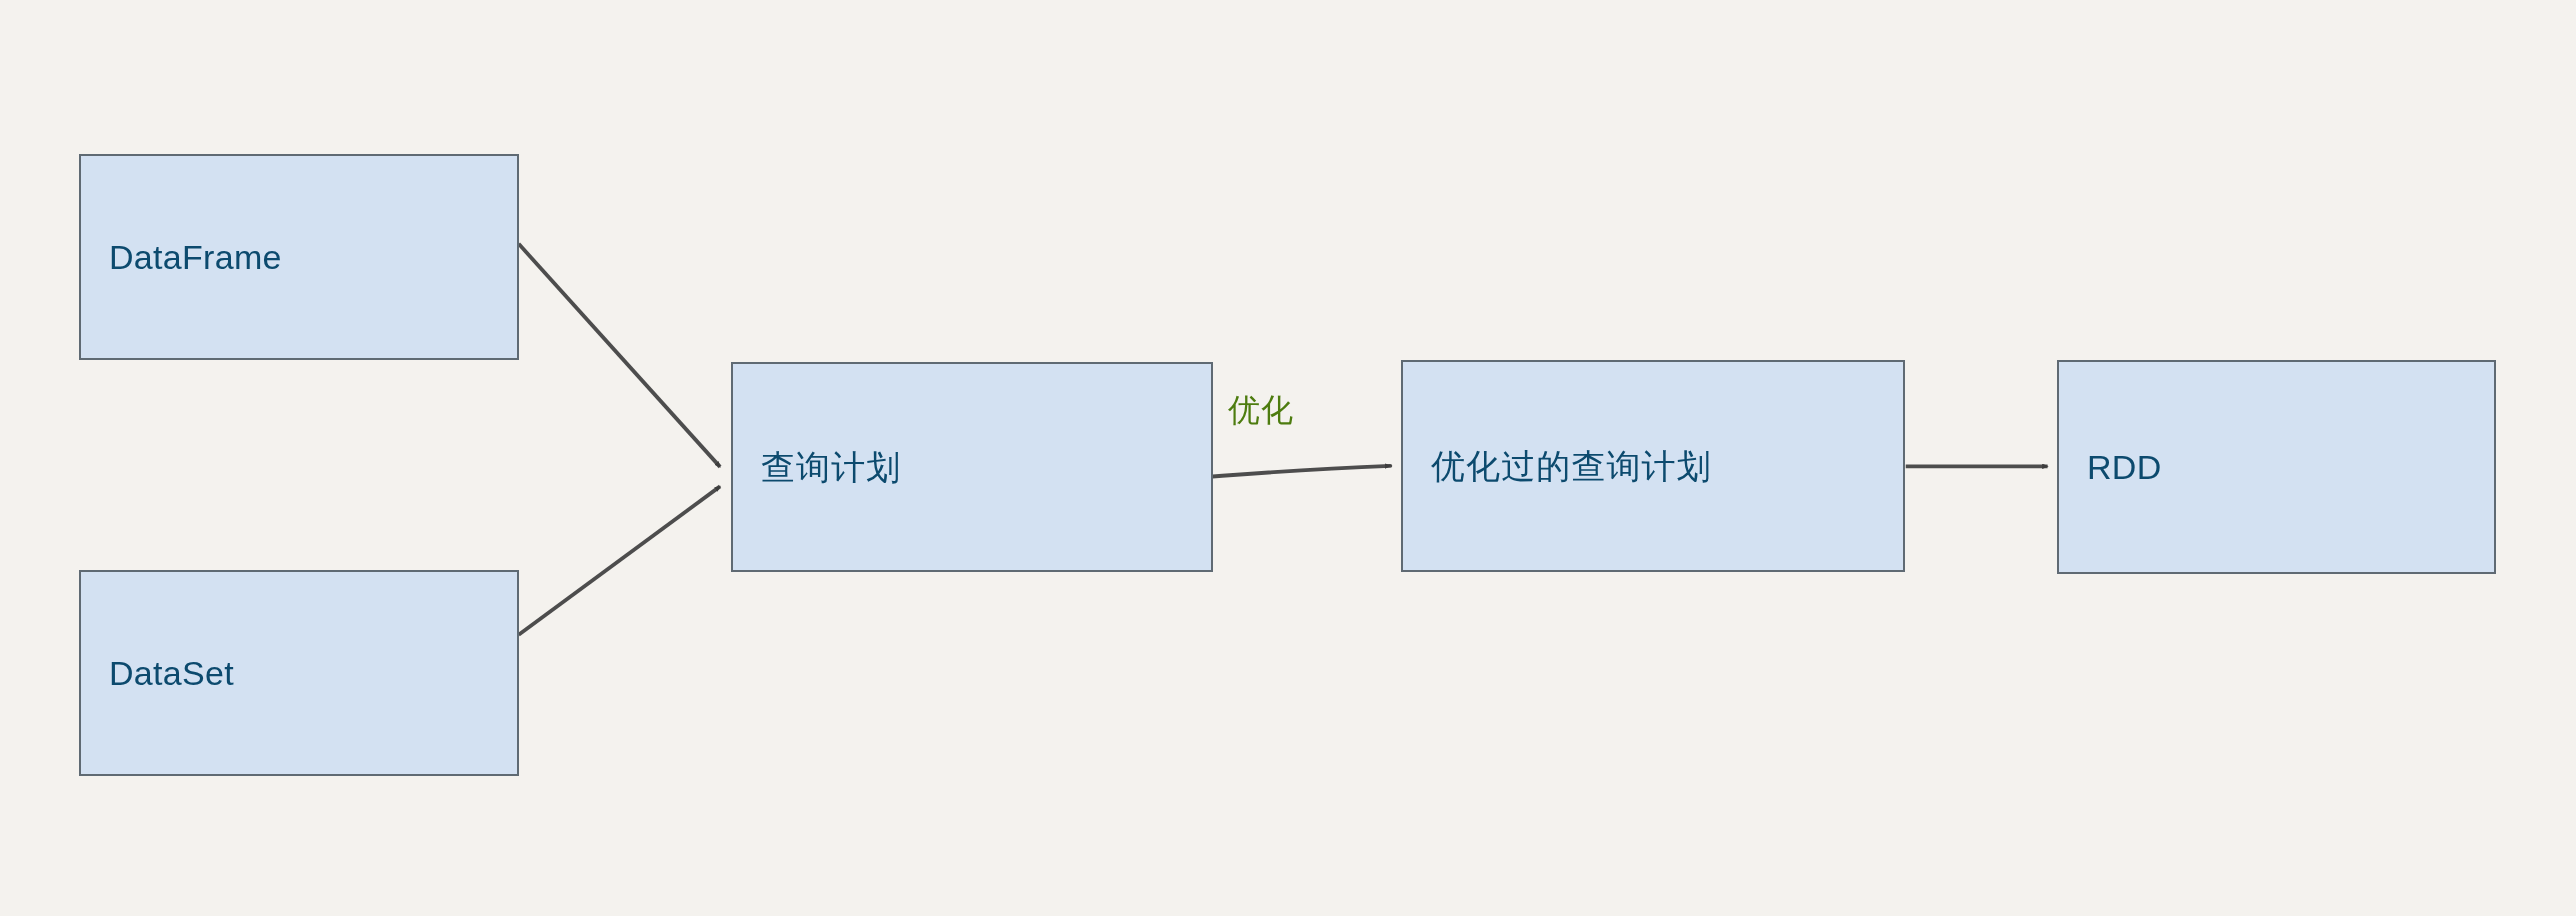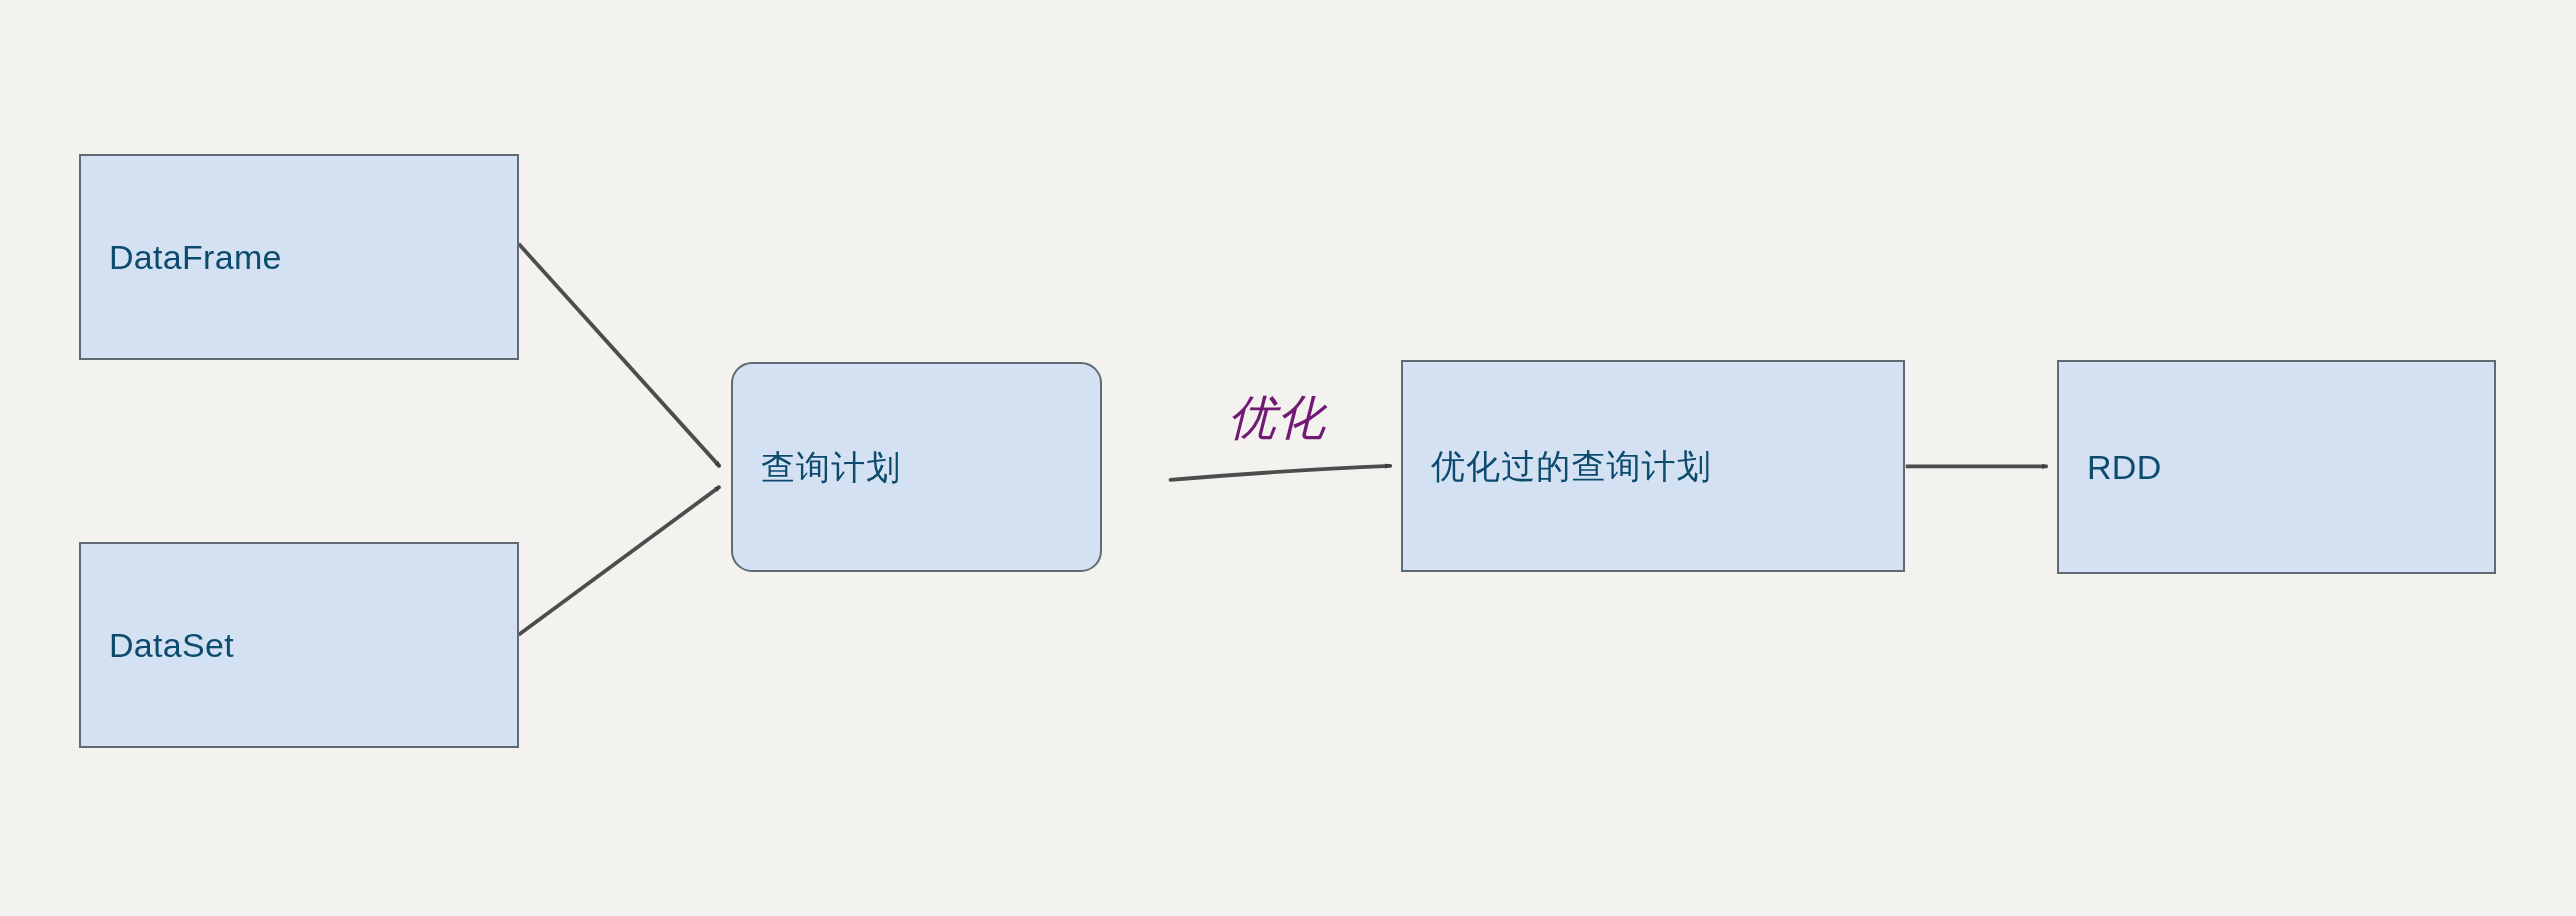--- a/index.html
+++ b/index.html
@@ -38,32 +38,31 @@
     color: #0c4a6e;
     letter-spacing: 0.3px;
     white-space: nowrap;
   }
   .node-label.cjk {
     font-size: 34px;
     letter-spacing: 1.1px;
   }
   .edge-label {
     position: absolute;
-    font-size: 48px;
+    font-size: 32px;
     line-height: 1;
-    color: #701a75;
+    color: #4d7c0f;
     white-space: nowrap;
     letter-spacing: 1.1px;
-    font-style: italic;
   }
 
   
   #node-dataframe      { left: 79px;  top: 154px;  width: 440px;  height: 206px; }
-  #node-dataset        { left: 79px;  top: 542px; width: 440px;  height: 206px; }
-  #node-query-plan     { left: 731px; top: 362px;  width: 371px;  height: 210px; border-radius: 21px; }
+  #node-dataset        { left: 79px;  top: 570px; width: 440px;  height: 206px; }
+  #node-query-plan     { left: 731px; top: 362px;  width: 482px;  height: 210px; }
   #node-optimized-plan { left: 1401px; top: 360px;  width: 504px;  height: 212px; }
   #node-rdd            { left: 2057px; top: 360px;  width: 439px;  height: 214px; }
 
   #edge-label-optimize { left: 1228px; top: 394px; }
 </style>
 </head>
 <body>
 
 <div id="canvas">
 

